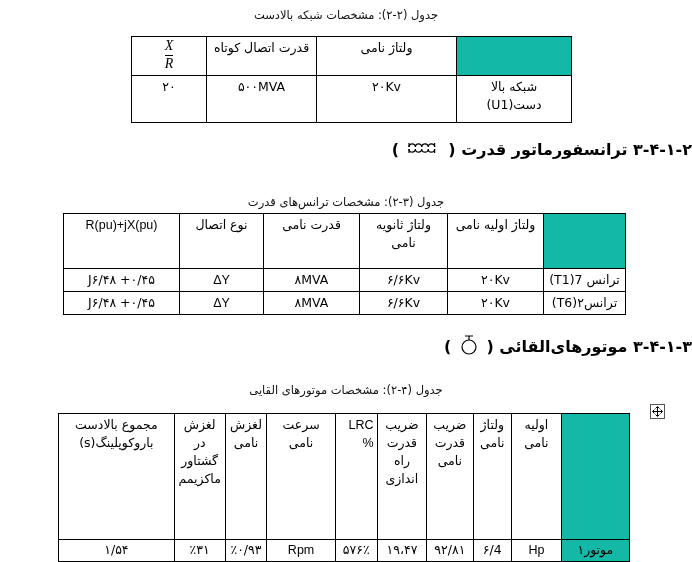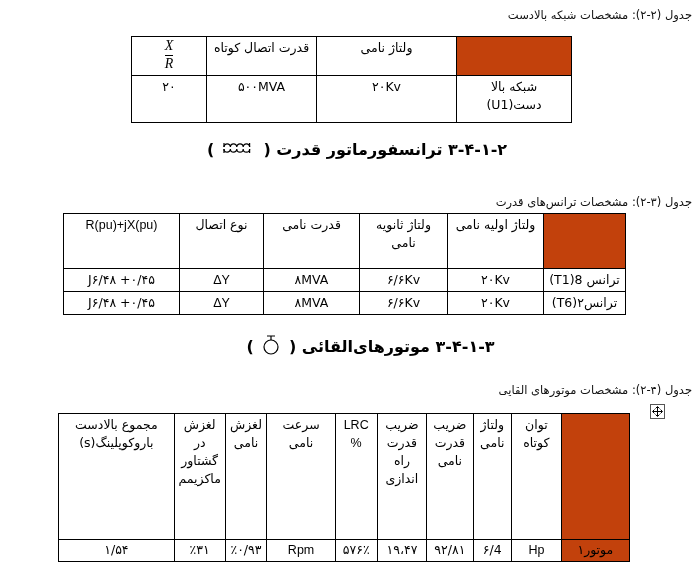--- a/index.html
+++ b/index.html
@@ -16,29 +16,29 @@
     direction: rtl;
   }
   .page {
     position: relative;
     width: 692px;
     height: 562px;
   }
 
   
   .caption {
+    text-align: center;
     font-size: 11.5px;
     line-height: 1.3;
     color: #111;
     direction: rtl;
   }
 
   
   .heading {
-    text-align: center;
     font-size: 16px;
     font-weight: bold;
     color: #000;
     direction: rtl;
     white-space: nowrap;
   }
   .heading .sym {
     display: inline-block;
     vertical-align: middle;
     margin: 0 2px;
@@ -54,21 +54,21 @@
     border: 1px solid #000;
     padding: 2px 3px;
     font-size: 12.5px;
     text-align: center;
     vertical-align: top;
     line-height: 1.45;
     word-wrap: break-word;
     color: #000;
   }
   td.shaded {
-    background: #c2410c;
+    background: #14b8a6;
     border-color: #000;
   }
   td.vmid { vertical-align: middle; }
   .ltr { direction: ltr; unicode-bidi: bidi-override; }
   .serif { font-family: Liberation Sans, sans-serif; font-size: 14px; }
 
   
   .frac {
     display: inline-block;
     font-family: "Liberation Serif", "DejaVu Serif", serif;
@@ -177,21 +177,21 @@
     <tbody>
       <tr class="hdr">
         <td class="shaded" style="height:50px">&nbsp;</td>
         <td>ولتاژ اولیه نامی</td>
         <td>ولتاژ ثانویه نامی</td>
         <td>قدرت نامی</td>
         <td>نوع اتصال</td>
         <td class="serif ltr">R(pu)+jX(pu)</td>
       </tr>
       <tr>
-        <td class="vmid">ترانس 8(T1)</td>
+        <td class="vmid">ترانس 7(T1)</td>
         <td class="vmid">۲۰Kv</td>
         <td class="vmid">۶/۶Kv</td>
         <td class="vmid">۸MVA</td>
         <td class="vmid serif">ΔY</td>
         <td class="vmid">۰/۴۵+ J۶/۴۸</td>
       </tr>
       <tr>
         <td class="vmid">ترانس۲(T6)</td>
         <td class="vmid">۲۰Kv</td>
         <td class="vmid">۶/۶Kv</td>
@@ -240,25 +240,25 @@
       <col style="width:45px">
         <col style="width:38px">
         <col style="width:62px">
         <col style="width:38px">
       <col style="width:46px">
         <col style="width:105px">
     </colgroup>
     <tbody>
       <tr class="hdr">
         <td class="shaded">&nbsp;</td>
-        <td>توان کوتاه</td>
+        <td>اولیه نامی</td>
         <td>ولتاژ نامی</td>
         <td>ضریب قدرت نامی</td>
         <td>ضریب قدرت راه اندازی</td>
-        <td class="serif ltr" style="text-align:center">LRC %</td>
+        <td class="serif ltr" style="text-align:right">LRC %</td>
         <td>سرعت نامی</td>
         <td>لغزش نامی</td>
         <td>لغزش در گشتاور ماکزیمم</td>
         <td>مجموع بالادست بارو‌کوپلینگ(s)</td>
       </tr>
       <tr class="datarow">
         <td class="shaded">موتور۱</td>
         <td class="serif">Hp</td>
         <td>۶/4</td>
         <td>۹۲/۸۱</td>

